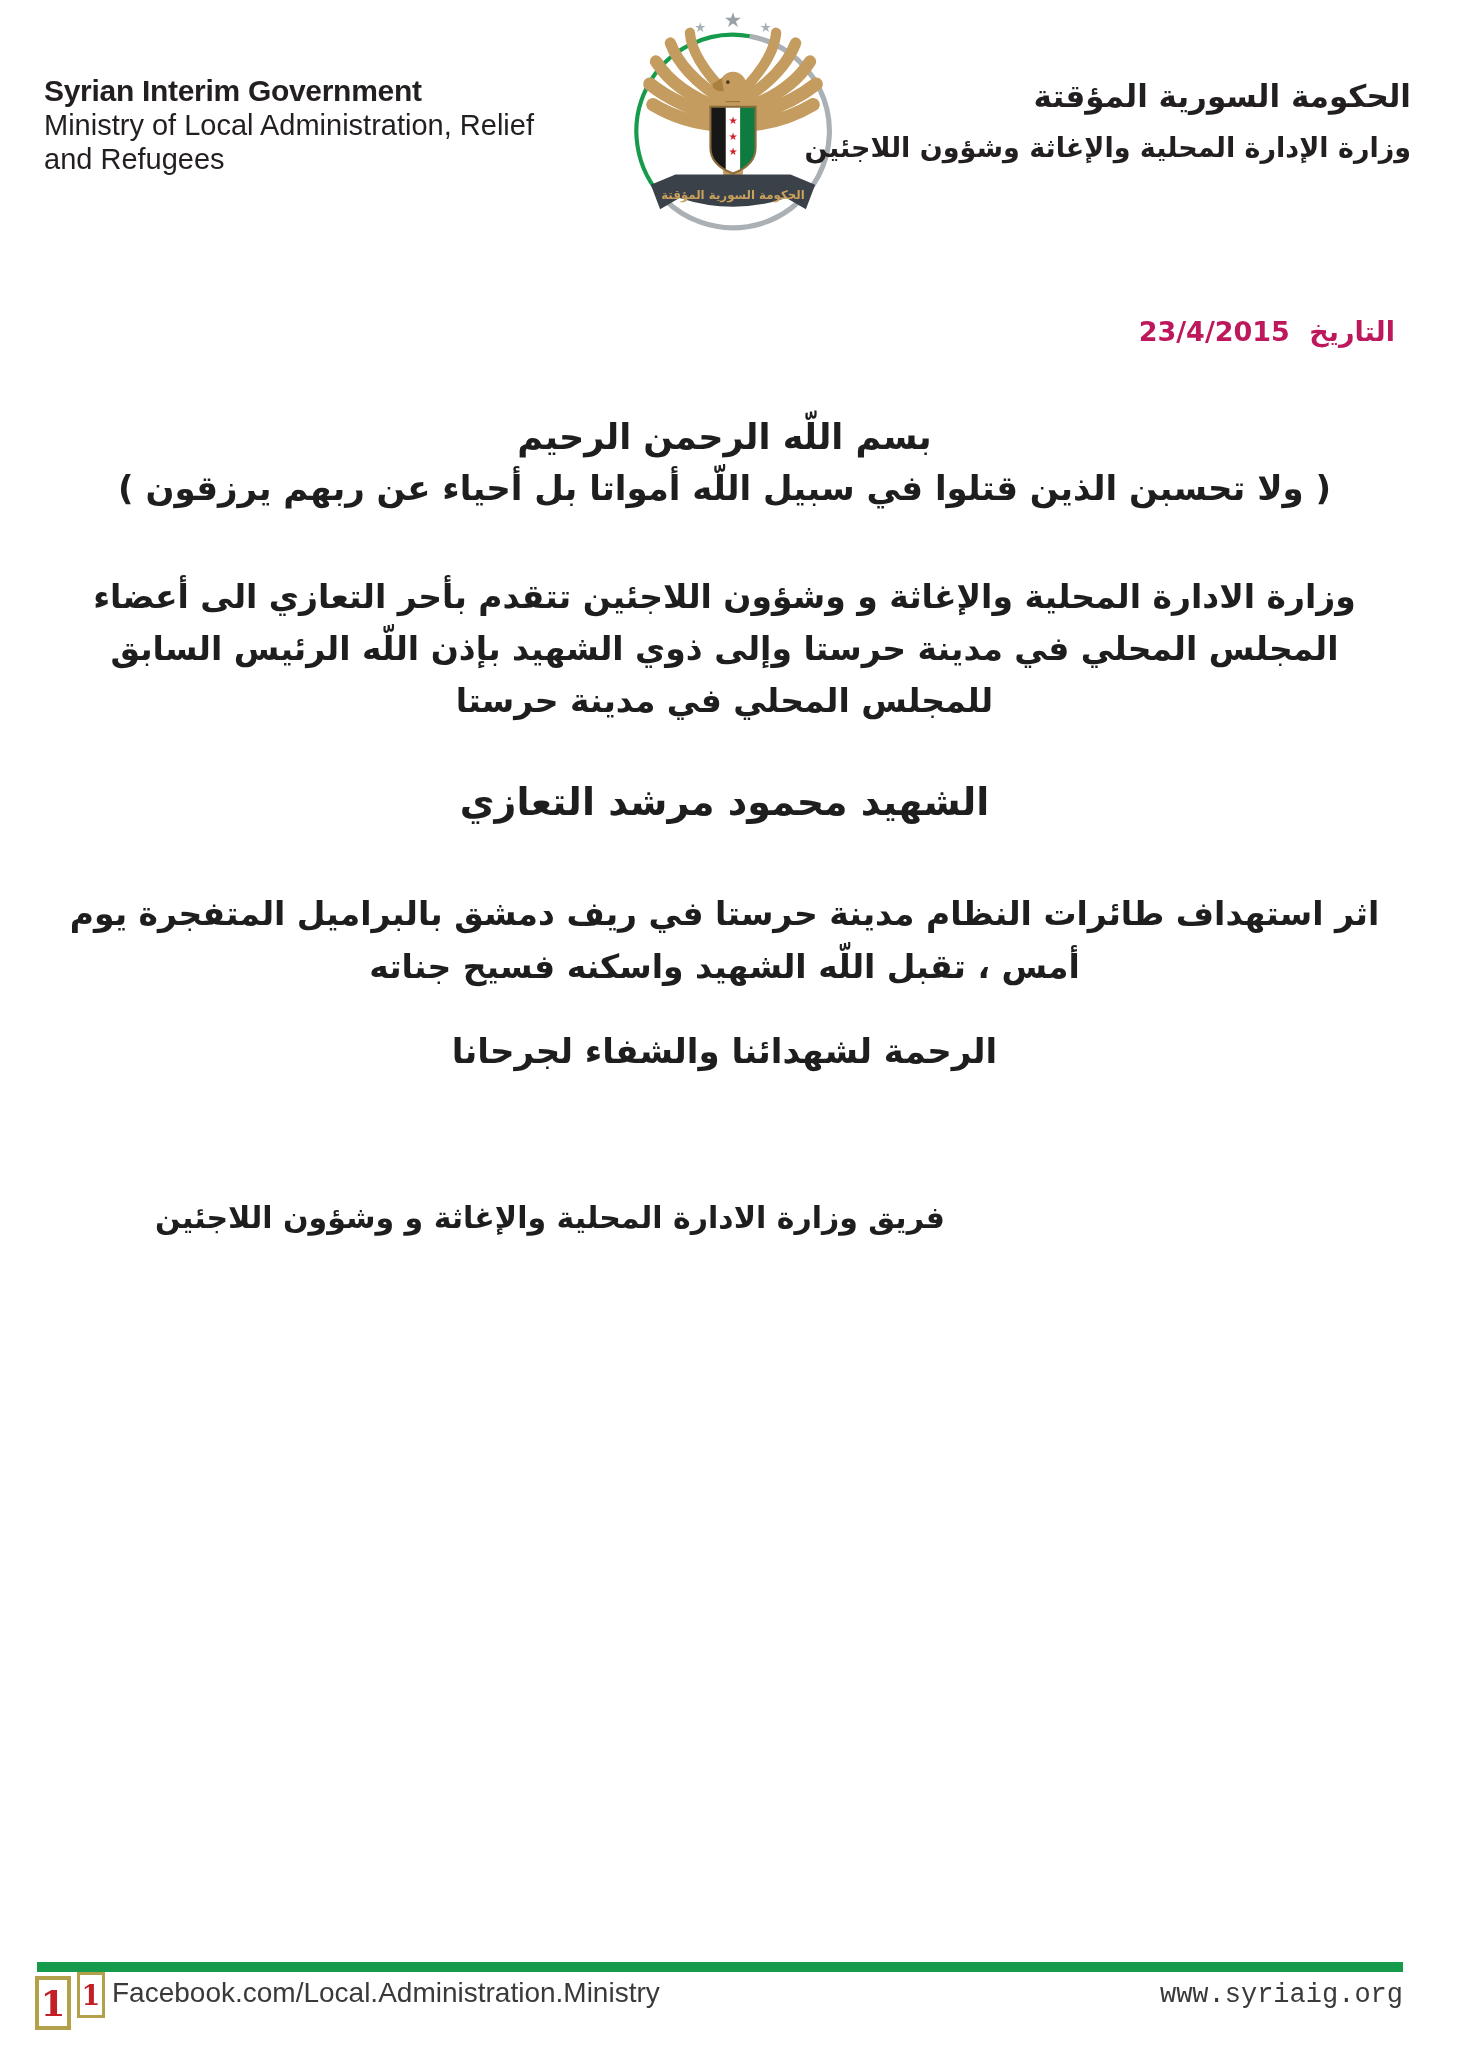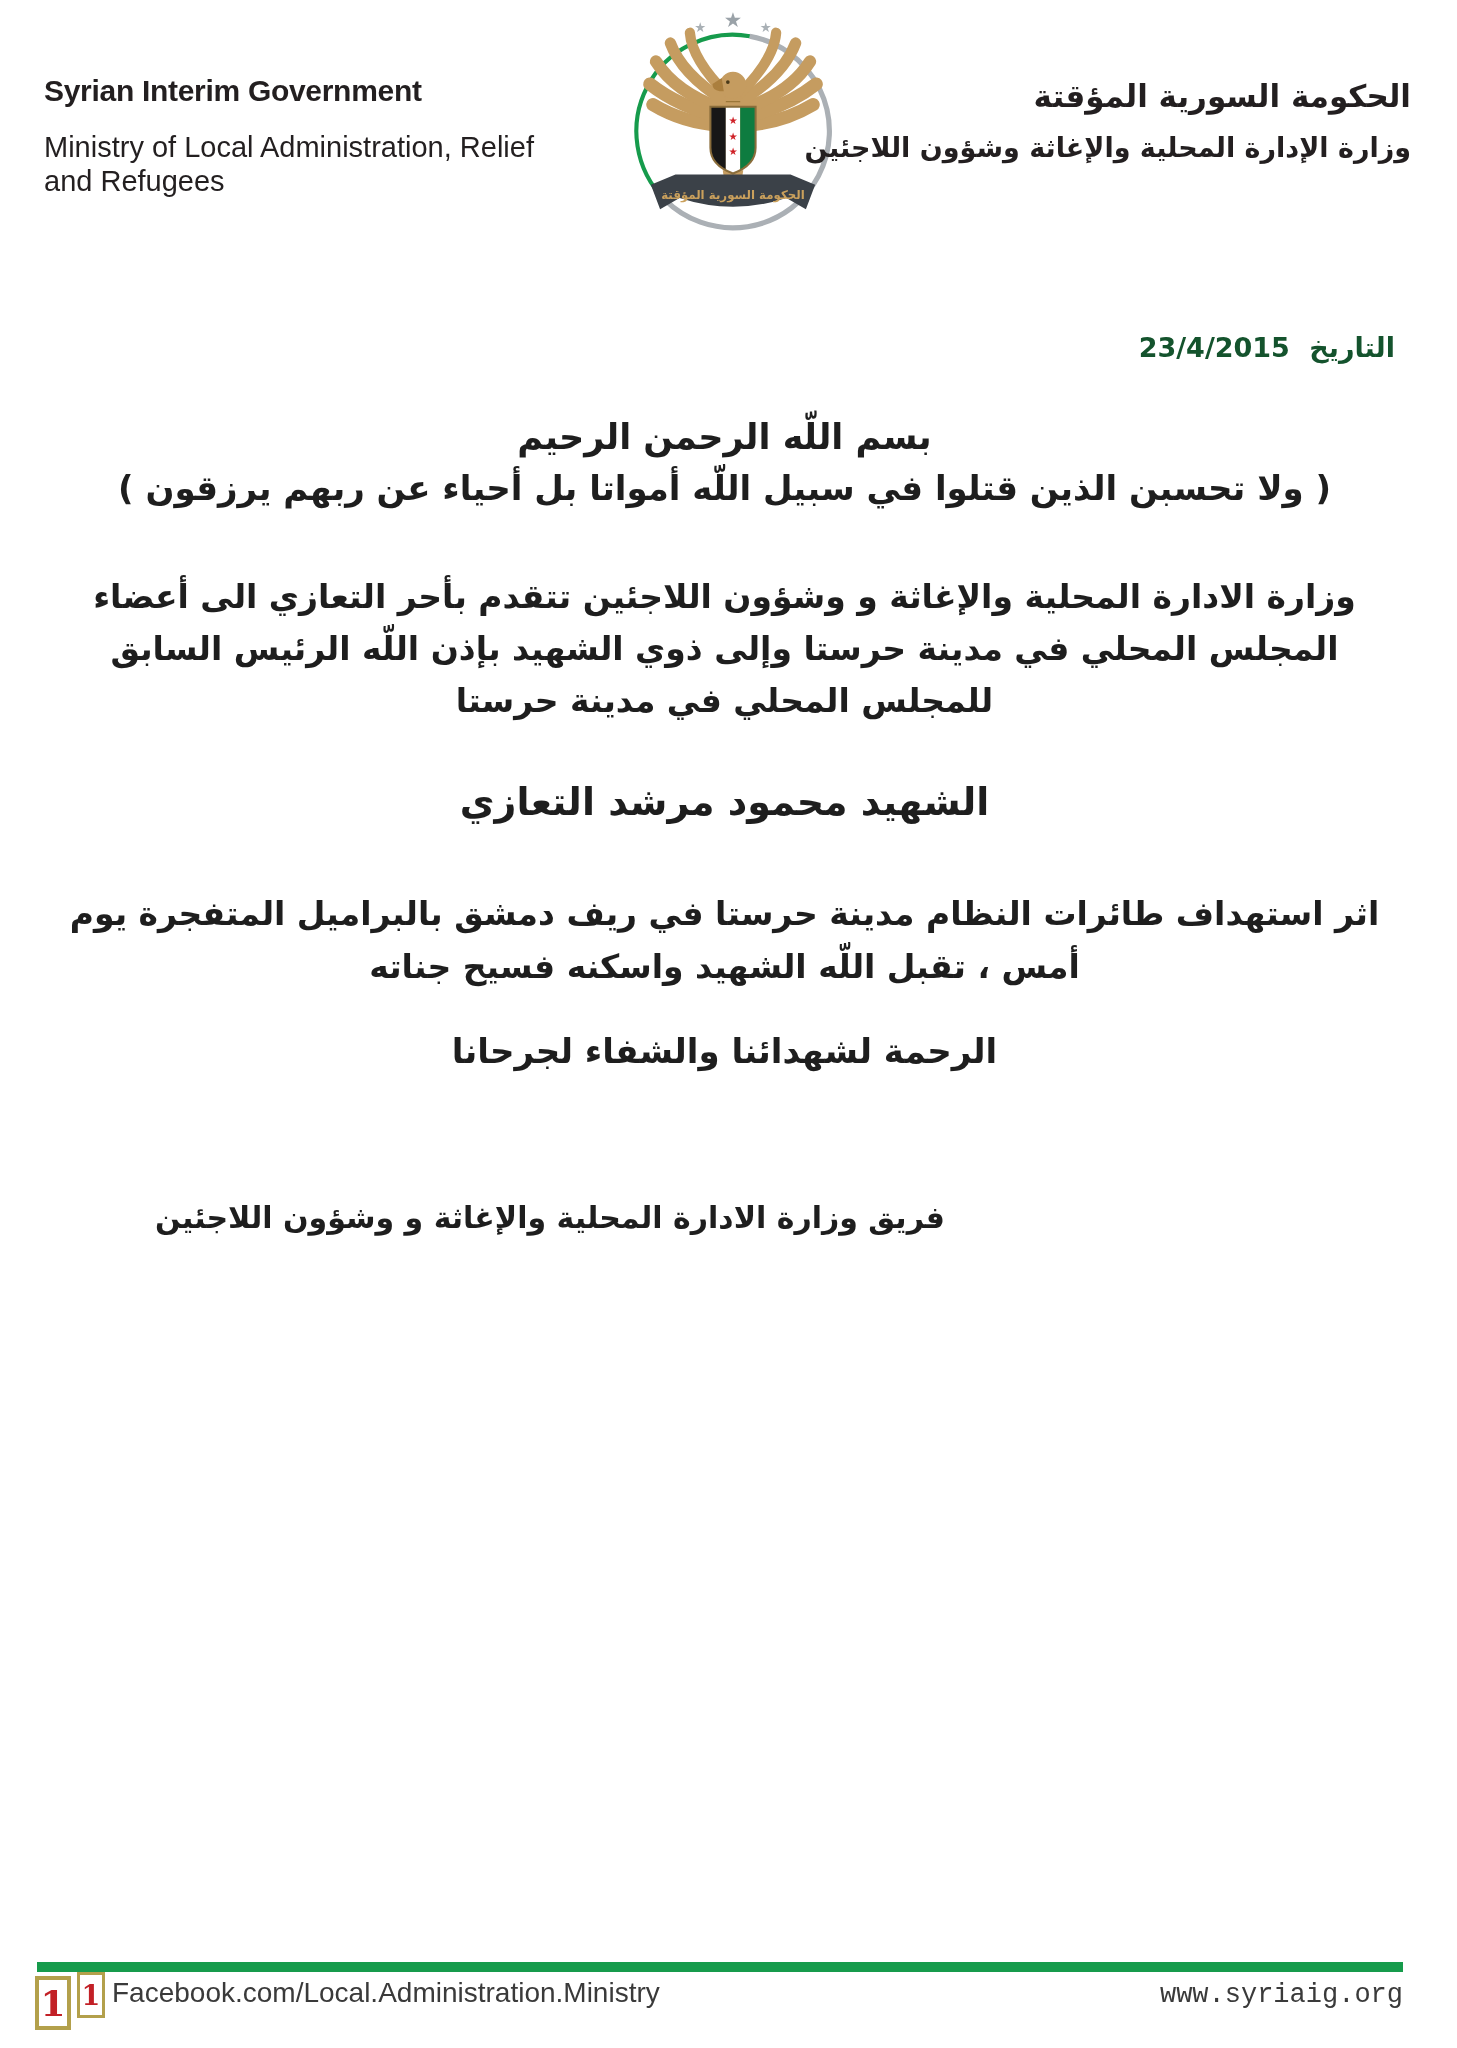--- a/index.html
+++ b/index.html
@@ -20,21 +20,21 @@
     left: 44px;
     top: 74px;
     width: 540px;
     font-family: "Liberation Sans", sans-serif;
     color: #231f20;
   }
   .header-english .en-title {
     font-size: 30px;
     font-weight: 700;
     letter-spacing: -0.3px;
-    margin-bottom: 22px;
+    margin-bottom: 0;
   }
   .header-english .en-sub {
     font-size: 29px;
     font-weight: 400;
     line-height: 34px;
   }
 
   .emblem-wrap {
     position: absolute;
     left: 622px;
@@ -59,25 +59,25 @@
   }
   .header-arabic .ar-sub {
     font-size: 27px;
     font-weight: 700;
   }
 
   
   .date-line {
     position: absolute;
     right: 62px;
-    top: 332px;
-    direction: rtl;
-    font-size: 27px;
-    font-weight: 700;
-    color: #14532d;
+    top: 316px;
+    direction: rtl;
+    font-size: 27px;
+    font-weight: 700;
+    color: #be185d;
   }
   .date-line .date-value { margin-right: 10px; }
 
   
   .ar-center {
     position: absolute;
     left: 0;
     right: 8px;
     direction: rtl;
     text-align: center;

